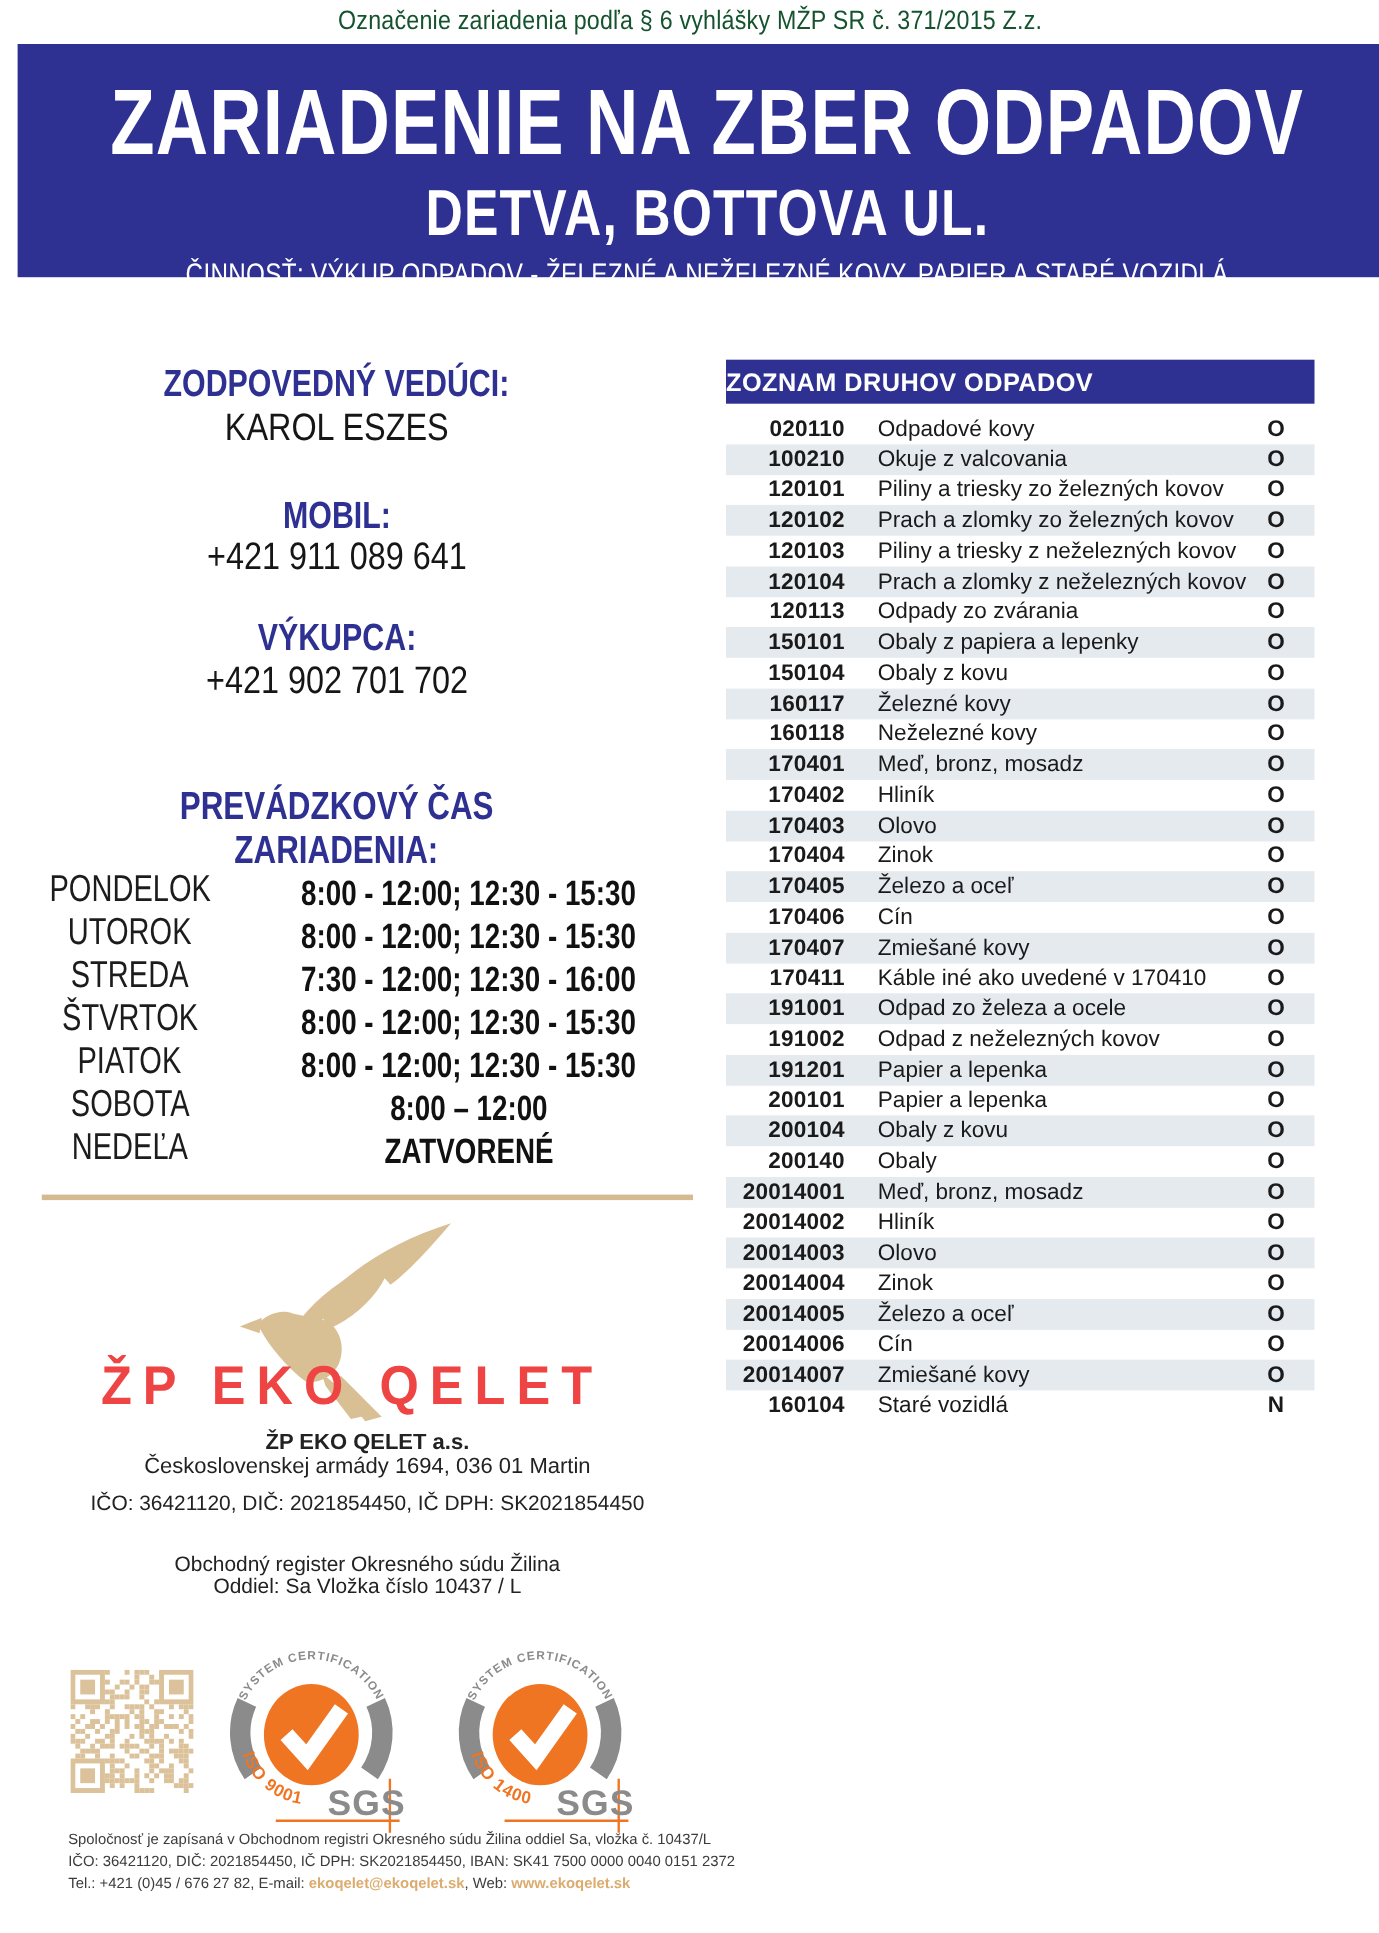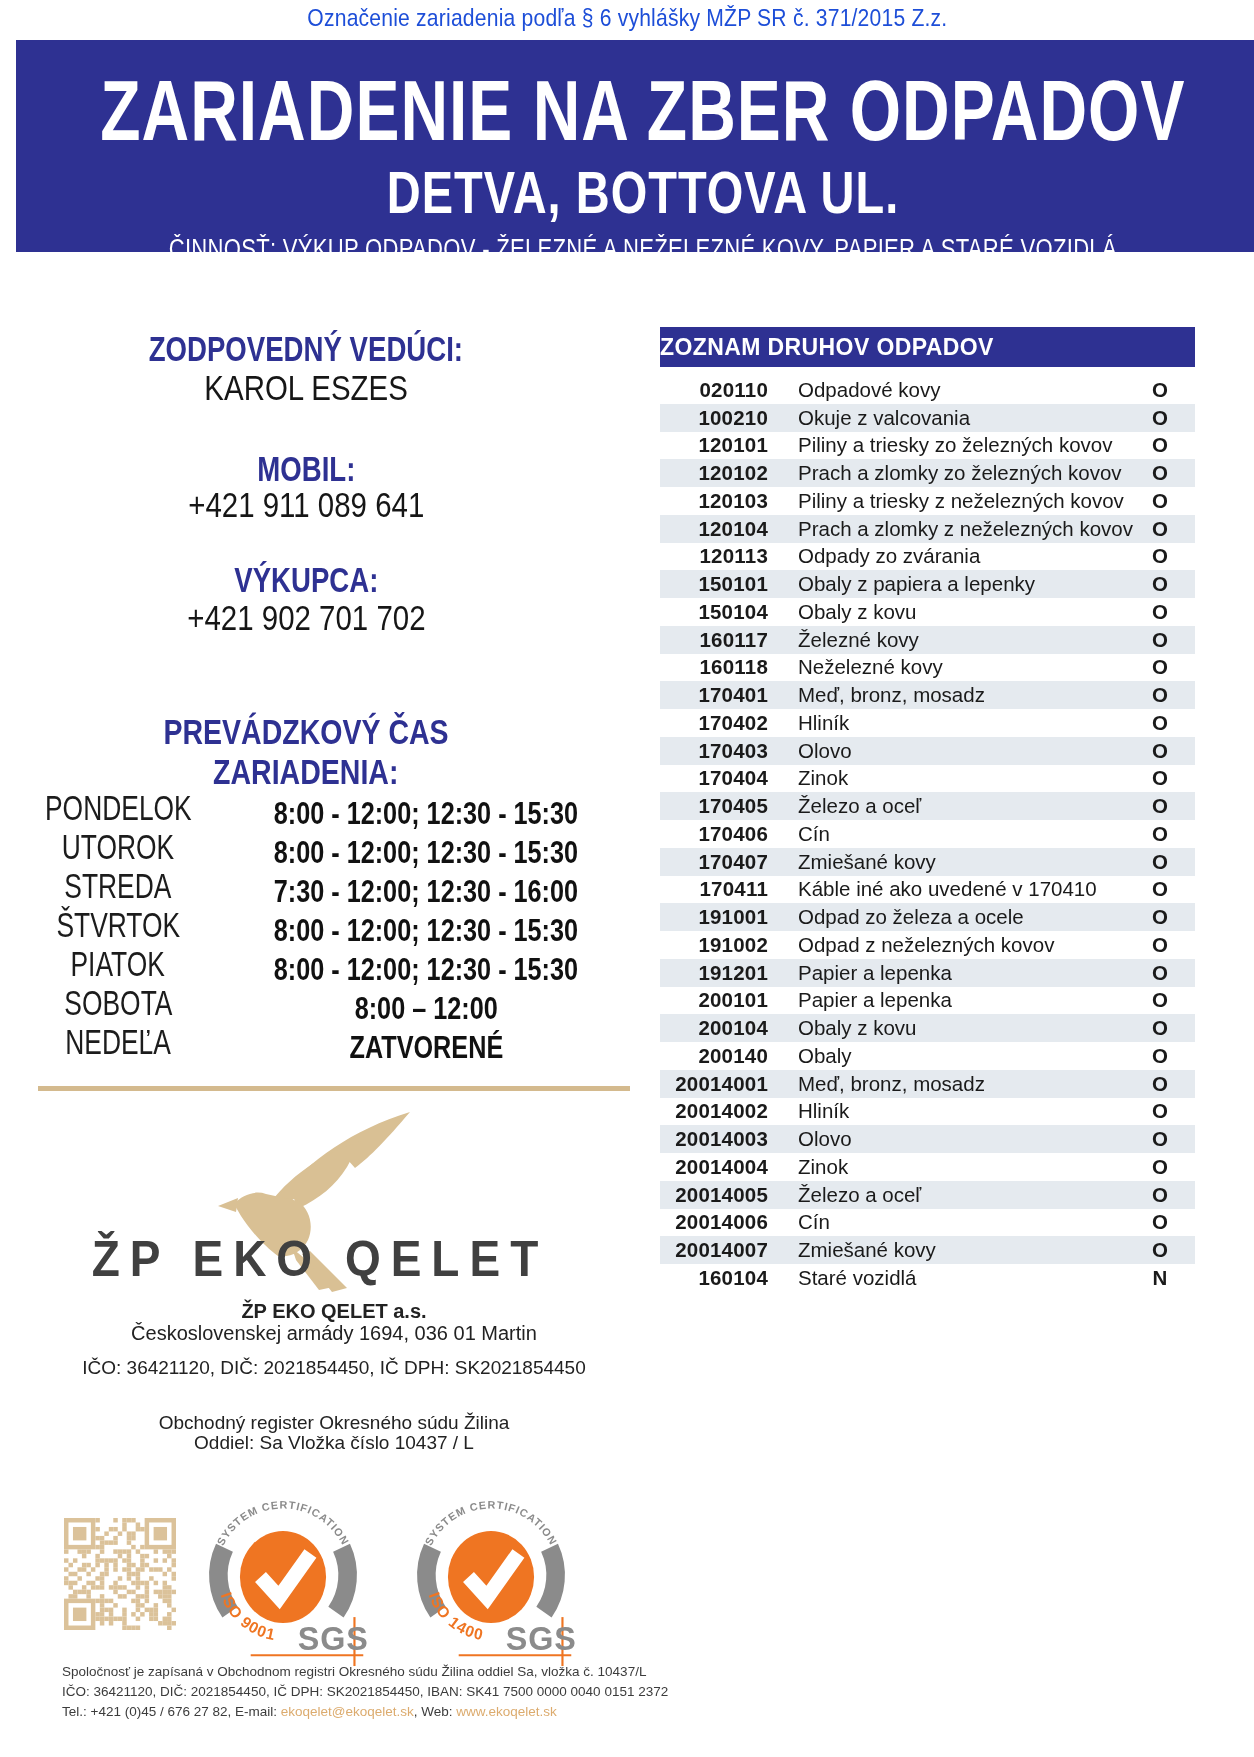--- a/index.html
+++ b/index.html
@@ -7,21 +7,21 @@
   body { font-family:"Liberation Sans","DejaVu Sans",sans-serif; }
   .page {
     position:relative; width:1254px; height:1757px; margin:0 auto;
     background:#fff; overflow:hidden;
   }
   .abs { position:absolute; }
   .ctr { text-align:center; }
   .iblk { display:inline-block; white-space:nowrap; }
 
   
-  .top-note { top:4px; left:0; width:1254px; font-size:22px; color:#1d4ed8; letter-spacing:.2px; }
+  .top-note { top:4px; left:0; width:1254px; font-size:22px; color:#14532d; letter-spacing:.2px; }
   .top-note .iblk { transform:scale(.96,1.1); transform-origin:50% 0; }
 
   
   .band { top:40px; left:16px; width:1254px; height:212px; background:var(--blue,#2e3192); }
   .band div { position:absolute; left:0; width:100%; text-align:center; color:#fff; }
   .band-title { top:22px; font-size:64px; font-weight:bold; }
   .band-title .iblk { transform:scale(1.03,1.32); transform-origin:50% 0; letter-spacing:1px; }
   .band-sub { top:118px; font-size:47px; font-weight:bold; }
   .band-sub .iblk { transform:scale(1,1.26); transform-origin:50% 0; letter-spacing:1px; }
   .band-line3 { top:194px; font-size:22.5px; }
@@ -51,30 +51,30 @@
              letter-spacing:.4px; }
   .wt-rows { left:660px; top:376px; width:535px; }
   .trow { position:relative; display:flex; align-items:center; height:27.75px; font-size:20.5px; color:#1a1a1a; }
   .trow:nth-child(even) { background:var(--stripe,#e5eaef); }
   .tcode { width:108px; text-align:right; font-weight:bold; letter-spacing:.2px; }
   .tname { margin-left:30px; }
   .tcat { position:absolute; left:472px; width:56px; text-align:center; font-weight:bold; }
 
   
   .logotype { top:1230px; left:0; width:640px; text-align:center; font-size:46px; font-weight:bold;
-              color:#404040; letter-spacing:10px; }
+              color:#ef4444; letter-spacing:10px; }
   .logotype .iblk { transform:scale(1,1.08); transform-origin:50% 0; }
   .co-line { left:0; width:668px; text-align:center; color:#222; }
   .f20b { font-size:20px; font-weight:bold; }
   .f20 { font-size:20px; }
   .f19 { font-size:19px; }
 
   
   .footer { left:62px; top:1662px; width:1100px; font-size:13.5px; line-height:20px; color:#3c3c3c; }
-  .footer .lnk { color:var(--tanlink,#dcab6e); font-weight:normal; }
+  .footer .lnk { color:var(--tanlink,#dcab6e); font-weight:bold; }
 
   svg text { font-family:"Liberation Sans","DejaVu Sans",sans-serif; }
 </style>
 </head>
 <body>
 
 <div class="page" style="--blue: #2e3192; --stripe: #e5eaef; --tan: #d4ba8e; --tanlink: #dcab6e;">
 
   <div class="abs ctr top-note">
     <span class="iblk">Označenie zariadenia podľa § 6 vyhlášky MŽP SR č. 371/2015 Z.z.</span>

